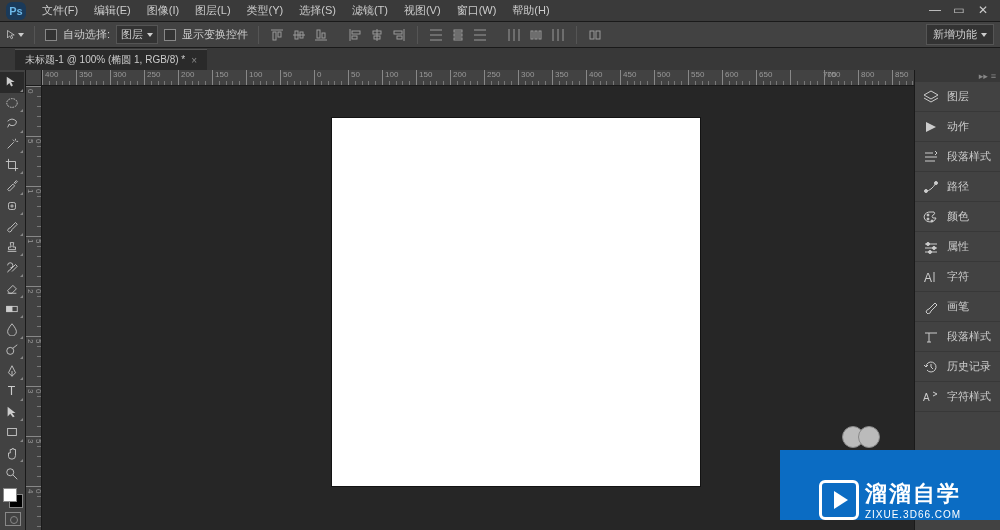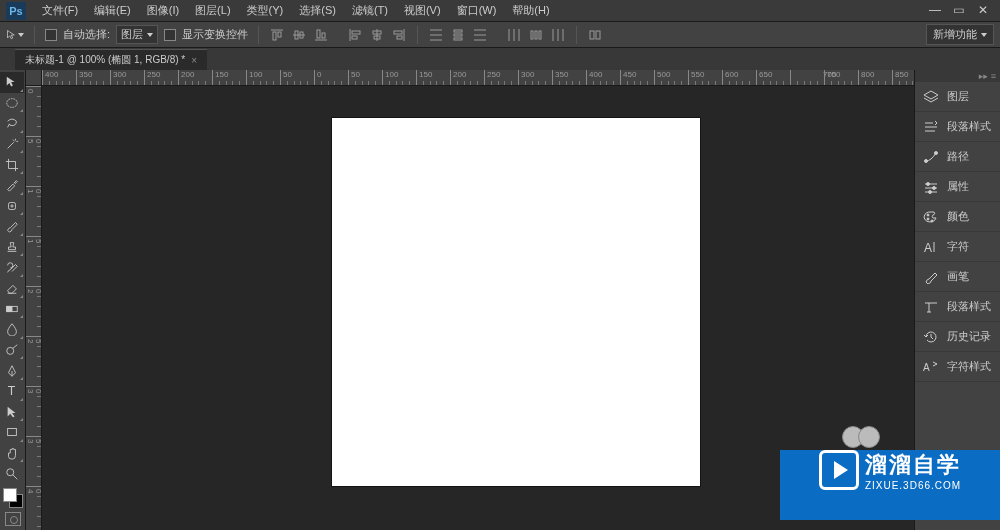--- a/index.html
+++ b/index.html
@@ -1,20 +1,20 @@
 <!DOCTYPE html>
 <html><head>
 <meta charset="utf-8">
 <style>
 * { margin: 0; padding: 0; box-sizing: border-box; font-family: "Microsoft YaHei", sans-serif; }
 body { background: #2a2a2a; width: 1000px; height: 530px; overflow: hidden; position: relative; color: #ccc; font-size: 11px; }
 
 
 .menubar { height: 22px; background: #3a3a3a; display: flex; align-items: center; padding: 0 6px; border-bottom: 1px solid #1a1a1a; }
-.ps-logo { width: 20px; height: 18px; background: #1a3a5a; color: #6bb7e8; font-weight: bold; font-size: 11px; display: flex; align-items: center; justify-content: center; border-radius: 0; margin-right: 8px; }
+.ps-logo { width: 20px; height: 18px; background: #1a3a5a; color: #6bb7e8; font-weight: bold; font-size: 11px; display: flex; align-items: center; justify-content: center; border-radius: 6px; margin-right: 8px; }
 .menubar .menu-item { padding: 3px 8px; color: #ccc; cursor: pointer; }
 .win-controls { margin-left: auto; display: flex; gap: 2px; }
 .win-btn { width: 22px; height: 16px; color: #ccc; text-align: center; font-size: 12px; cursor: pointer; }
 
 
 .optionsbar { height: 26px; background: #424242; display: flex; align-items: center; padding: 0 6px; border-bottom: 1px solid #1a1a1a; gap: 6px; }
 .optionsbar .tool-icon { width: 18px; height: 18px; display: flex; align-items: center; justify-content: center; }
 .checkbox { width: 12px; height: 12px; border: 1px solid #888; background: #333; }
 .select-box { background: #333; border: 1px solid #555; padding: 1px 4px; color: #ccc; display: flex; align-items: center; gap: 4px; }
 .opt-divider { width: 1px; height: 18px; background: #555; margin: 0 4px; }
@@ -56,21 +56,21 @@
 .artboard { position: absolute; background: #fff; box-shadow: 0 0 0 1px rgba(0,0,0,0.5); }
 
 
 .collapsed-panels { width: 86px; background: #424242; border-left: 1px solid #1a1a1a; display: flex; flex-direction: column; }
 .panel-collapse-bar { height: 12px; background: #383838; text-align: right; padding-right: 4px; font-size: 9px; color: #888; display:flex; justify-content:flex-end; align-items:center; gap:3px; }
 .panel-btn { height: 30px; display: flex; align-items: center; gap: 8px; padding: 0 8px; color: #ccc; cursor: pointer; border-bottom: 1px solid #383838; }
 .panel-btn svg { width: 16px; height: 14px; flex-shrink: 0; }
 .panel-btn span { font-size: 11px; }
 
 
-.watermark { position: absolute; right: 0; bottom: 10px; width: 220px; height: 70px; background: #0b6cc3; display: flex; align-items: flex-start; justify-content: center; gap: 6px; z-index: 100; }
+.watermark { position: absolute; right: 0; bottom: 10px; width: 220px; height: 70px; background: #0b6cc3; display: flex; align-items: flex-end; justify-content: center; gap: 6px; z-index: 100; }
 .watermark .play-icon { width: 40px; height: 40px; border: 3px solid #fff; border-radius: 6px; display: flex; align-items: center; justify-content: center; }
 .watermark .play-icon::after { content: ''; width: 0; height: 0; border-left: 14px solid #fff; border-top: 9px solid transparent; border-bottom: 9px solid transparent; margin-left: 4px; }
 .watermark .wm-text { color: #fff; }
 .watermark .wm-big { font-size: 22px; font-weight: bold; letter-spacing: 2px; }
 .watermark .wm-small { font-size: 10px; letter-spacing: 1px; }
 .wm-faces { position:absolute; right:120px; bottom:82px; display:flex; gap:-4px; z-index:99; }
 .wm-face { width:22px; height:22px; border-radius:50%; background:#bbb; border:1px solid #888; }
 
 .arrow-down { width:0; height:0; border-left:3px solid transparent; border-right:3px solid transparent; border-top:4px solid #ccc; display:inline-block; }
 </style>
@@ -571,50 +571,56 @@
         <span>▸▸</span>
         <span>≡</span>
       </div>
     <div class="panel-btn">
       <svg viewBox="0 0 16 14" fill="none" stroke="#ccc">
           <path d="M8 1 L15 5 L8 9 L1 5 Z M1 8 L8 12 L15 8"></path>
         </svg>
       <span>图层</span>
     </div>
     <div class="panel-btn">
+      <svg viewBox="0 0 16 14" fill="#ccc">
+          <path d="M3 2 L13 7 L3 12 Z"></path>
+        </svg>
+      <span>动作</span>
+    </div>
+    <div class="panel-btn">
       <svg viewBox="0 0 16 14" fill="none" stroke="#ccc">
           <path d="M2 3 L10 3 M2 7 L14 7 M2 11 L12 11 M12 1 L14 3 L12 5"></path>
         </svg>
       <span>段落样式</span>
     </div>
     <div class="panel-btn">
       <svg viewBox="0 0 16 14" fill="none" stroke="#ccc">
           <circle cx="3" cy="11" r="1.5" fill="#ccc"></circle>
           <circle cx="13" cy="3" r="1.5" fill="#ccc"></circle>
           <path d="M3 11 Q8 11 13 3"></path>
         </svg>
       <span>路径</span>
+    </div>
+    <div class="panel-btn">
+      <svg viewBox="0 0 16 14" fill="none" stroke="#ccc">
+          <path d="M8 2 A6 5 0 1 0 13 8 L10 8 A2 2 0 0 1 10 5 Q13 4 11 2 Z"></path>
+          <circle cx="5" cy="5" r="1" fill="#ccc"></circle>
+          <circle cx="5" cy="9" r="1" fill="#ccc"></circle>
+          <circle cx="9" cy="11" r="1" fill="#ccc"></circle>
+        </svg>
+      <span>颜色</span>
     </div>
     <div class="panel-btn">
       <svg viewBox="0 0 16 14" fill="none" stroke="#ccc">
           <path d="M2 4 L14 4 M2 8 L14 8 M2 12 L14 12"></path>
           <circle cx="5" cy="4" r="1.5" fill="#ccc"></circle>
           <circle cx="11" cy="8" r="1.5" fill="#ccc"></circle>
           <circle cx="7" cy="12" r="1.5" fill="#ccc"></circle>
         </svg>
       <span>属性</span>
-    </div>
-    <div class="panel-btn">
-      <svg viewBox="0 0 16 14" fill="none" stroke="#ccc">
-          <path d="M8 2 A6 5 0 1 0 13 8 L10 8 A2 2 0 0 1 10 5 Q13 4 11 2 Z"></path>
-          <circle cx="5" cy="5" r="1" fill="#ccc"></circle>
-          <circle cx="5" cy="9" r="1" fill="#ccc"></circle>
-          <circle cx="9" cy="11" r="1" fill="#ccc"></circle>
-        </svg>
-      <span>颜色</span>
     </div>
     <div class="panel-btn">
       <svg viewBox="0 0 16 14" fill="#ccc">
           <text x="1" y="12" font-size="12" font-family="serif">A</text>
           <line x1="11" y1="2" x2="11" y2="12" stroke="#ccc"></line>
         </svg>
       <span>字符</span>
     </div>
     <div class="panel-btn">
       <svg viewBox="0 0 16 14" fill="none" stroke="#ccc">

